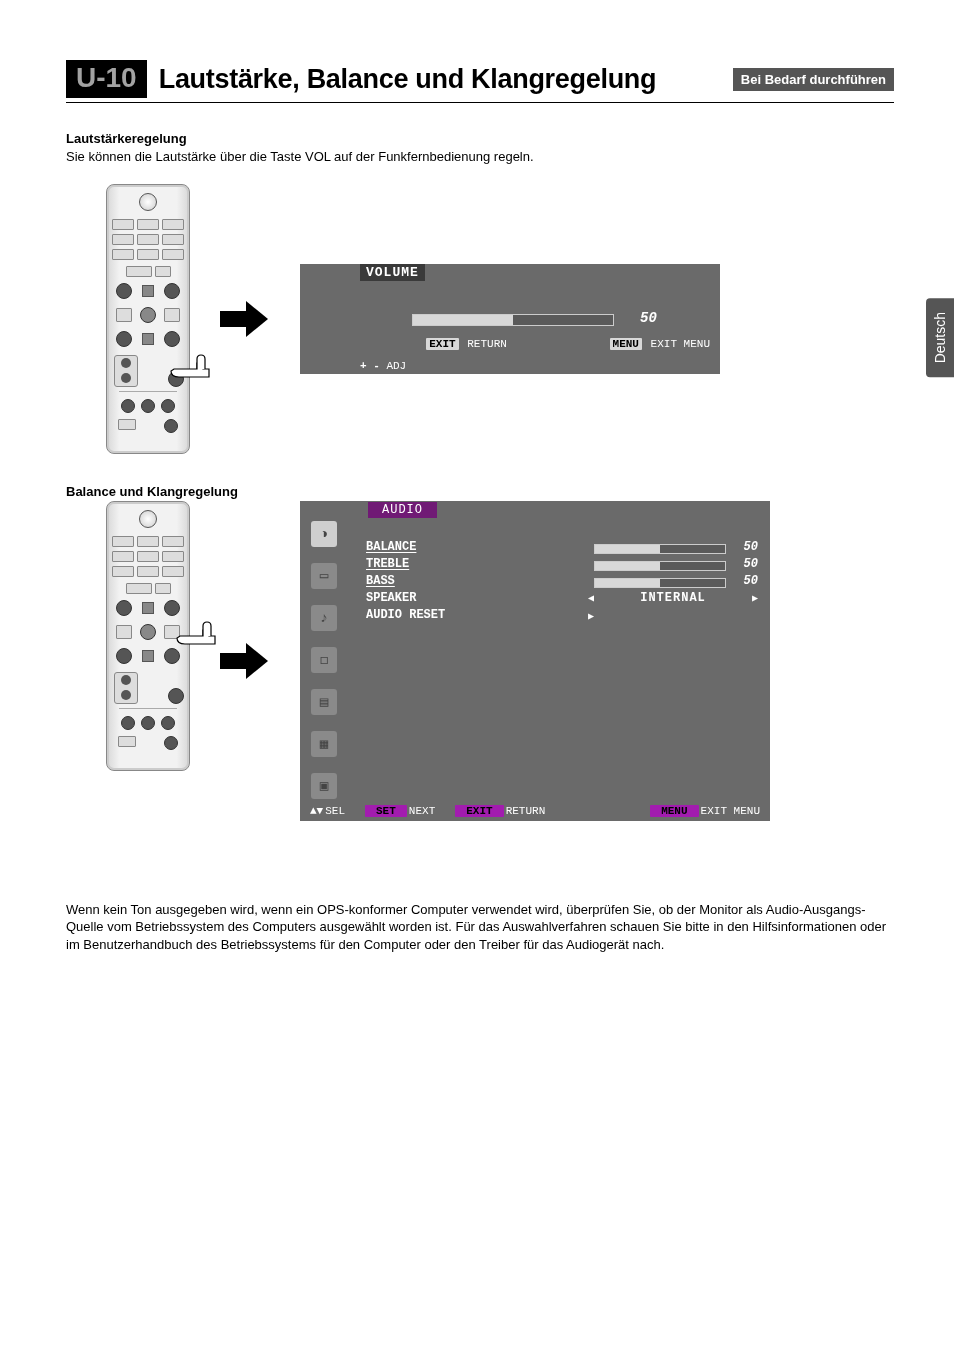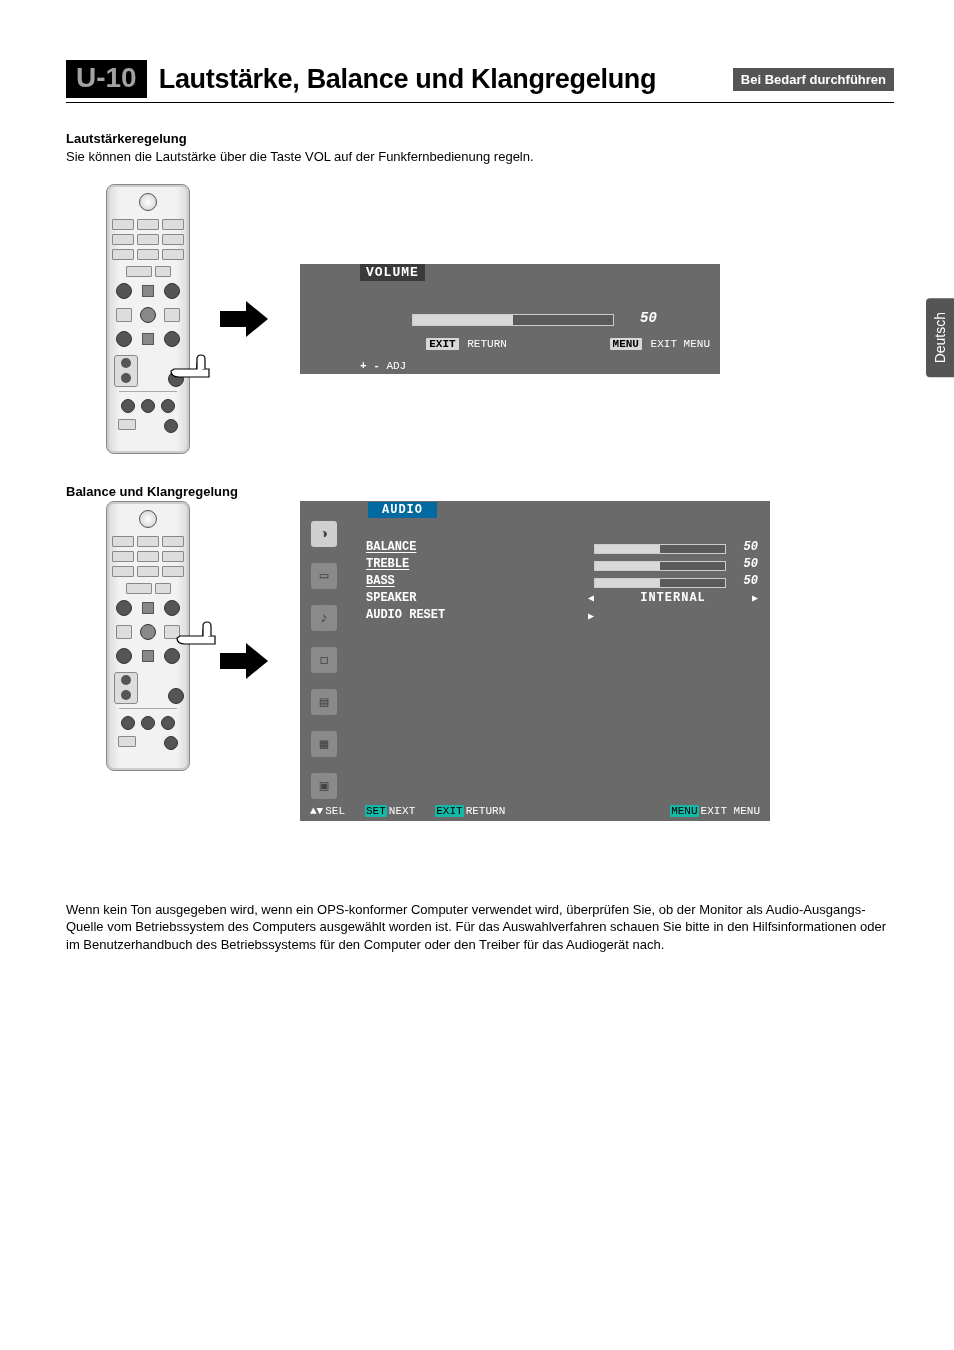--- a/index.html
+++ b/index.html
@@ -175,23 +175,23 @@
     color:#fff;
     font-family:"Courier New", monospace;
     font-size:12px;
     width:470px;
     height:320px;
     position:relative;
   }
   .osd2-title-tab {
     position:absolute;
     top:1px; left:68px;
-    background:#0369a1;
+    background:#701a75;
     padding:1px 14px;
-    font-weight:bold;
+    font-weight:normal;
     letter-spacing:1px;
   }
   .osd2-iconcol {
     position:absolute;
     left:8px; top:20px;
     width:32px;
     display:flex;
     flex-direction:column;
     gap:16px;
     align-items:center;
@@ -229,21 +229,21 @@
   .osd2-footer {
     position:absolute;
     bottom:4px; left:0; right:0;
     display:flex;
     align-items:center;
     font-size:11px;
     padding:0 10px;
     gap:20px;
   }
   .osd2-footer .grp { display:flex; align-items:center; gap:2px;}
-  .osd2-footer .pill { background:#14b8a6; color:#000; padding:0 1px; border-radius:1px; font-weight:normal;}
+  .osd2-footer .pill { background:#a21caf; color:#000; padding:0 11px; border-radius:1px; font-weight:bold;}
   .osd2-footer .fill { flex:1;}
   .lang-tab {
     position:absolute;
     right:0;
     top:298px;
     background:#555;
     color:#fff;
     writing-mode: vertical-rl;
     transform: rotate(180deg);
     padding: 14px 6px;

